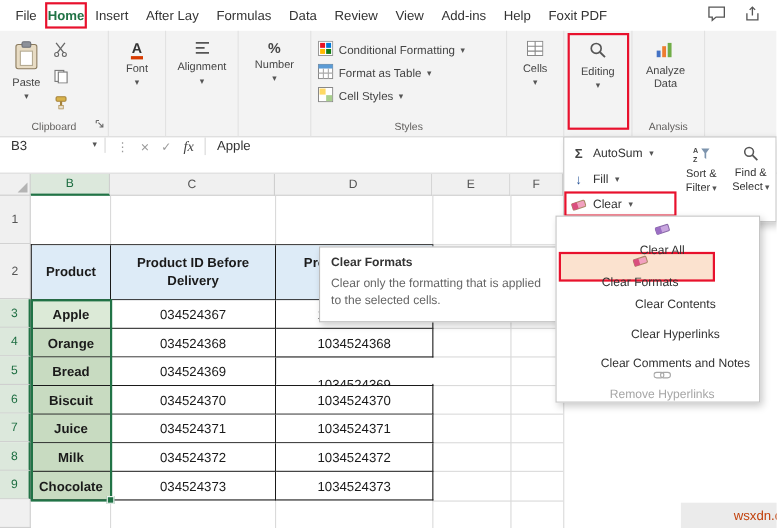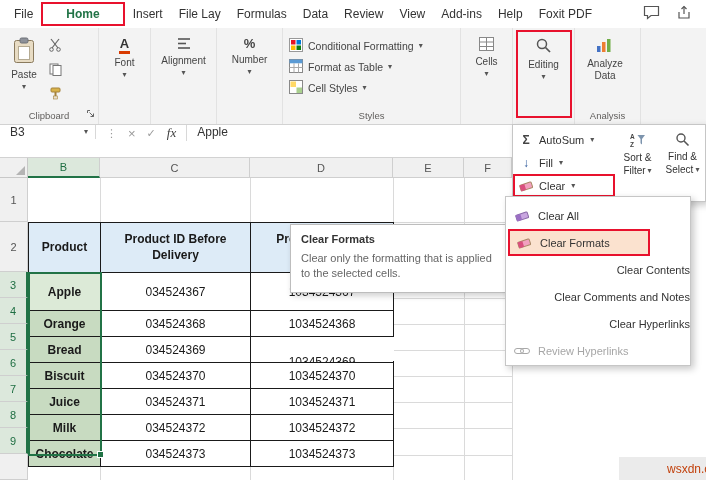--- a/index.html
+++ b/index.html
@@ -2,21 +2,21 @@
 <html><head>
 <meta charset="utf-8">
 <style>
   * { box-sizing: border-box; margin: 0; padding: 0; }
   html,body { width:706px; height:480px; font-family:"Liberation Sans",sans-serif; background:#fff; overflow:hidden; }
   #app { position:relative; width:706px; height:480px; background:#fff; }
 
   
   .tabbar { position:absolute; left:0; top:0; width:706px; height:28px; background:#fff; display:flex; align-items:center; font-size:12px; color:#333; padding-left:6px; }
   .tab { padding:5px 8px; white-space:nowrap; cursor:default; }
-  .tab.active { border:2px solid #e8112d; padding:3px 23px; color:#217346; font-weight:bold;text-align:right; }
+  .tab.active { border:2px solid #e8112d; padding:3px 0; color:#217346; font-weight:bold;text-align:right; }
   .tab-icons { margin-left:auto; display:flex; gap:16px; padding-right:14px; align-items:center; }
 
   
   .ribbon { position:absolute; left:0; top:28px; width:706px; height:97px; background:#f3f3f3; border-bottom:1px solid #d2d2d2; }
   .rg { position:absolute; top:0; height:96px; border-right:1px solid #e2e2e2; }
   .glabel { position:absolute; bottom:3px; left:0; width:100%; text-align:center; font-size:9.5px; color:#605e5c; white-space:nowrap; }
   .bigbtn { display:flex; flex-direction:column; align-items:center; gap:3px; padding-top:9px; font-size:10px; color:#444; height:78px; }
   .chev { font-size:8px; color:#555; line-height:1; }
   .stylebtn { display:flex; align-items:center; gap:5px; height:21px; font-size:10.5px; color:#444; padding-left:6px; white-space:nowrap; }
   .minicol { position:absolute; left:48px; top:10px; display:flex; flex-direction:column; gap:6px; align-items:center; }
@@ -59,38 +59,38 @@
 
   .epanel { position:absolute; left:512px; top:124px; width:194px; height:78px; background:#fff; border:1px solid #c6c6c6; box-shadow:3px 3px 7px rgba(0,0,0,.22); z-index:40; display:flex; }
   .ecol { width:102px; padding-top:3px; }
   .eitem { height:23px; display:flex; align-items:center; gap:6px; padding:0 6px; font-size:11px; color:#333; white-space:nowrap; }
   .eitem .micon { width:14px; display:flex; justify-content:center; }
   .eitem.redbox { border:2px solid #e8112d; padding:0 4px; }
   .ebig { width:45px; display:flex; flex-direction:column; align-items:center; padding-top:7px; gap:1px; font-size:10px; color:#333; text-align:center; line-height:1.2; }
   .ebig .l2 { display:flex; align-items:center; gap:2px; }
 
   .smenu { position:absolute; left:505px; top:196px; width:186px; height:170px; background:#fff; border:1px solid #c6c6c6; box-shadow:3px 3px 7px rgba(0,0,0,.22); z-index:50; padding-top:5px; }
-  .sitem { height:27px; display:flex; align-items:center; font-size:11px; color:#333; padding-left:8px; gap:8px; white-space:nowrap; }
+  .sitem { height:27px; display:flex; align-items:center; font-size:11px; color:#333; padding-left:8px; gap:8px; white-space:nowrap;flex-direction:column; }
   .sitem .sicon { width:16px; display:flex; justify-content:center; }
   .sitem.noicon { padding-left:32px;justify-content:flex-end; }
   .sitem.hl { border:2px solid #e8112d; background:#fbe2cf; width:142px; margin-left:2px; padding-left:6px; }
   .sitem.disabled { color:#a6a6a6; }
 
   .watermark { position:absolute; left:619px; top:457px; width:116px; height:23px; background:#ebebeb; z-index:20; display:flex; align-items:center; justify-content:flex-end; padding-right:8px; font-size:12px; color:#c2410c; }
 </style>
 </head>
 <body>
 
 <div id="app">
 
   <div class="tabbar">
     <span class="tab">File</span>
     <span class="tab active">Home</span>
     <span class="tab">Insert</span>
-    <span class="tab">File Lay</span>
+    <span class="tab">After Lay</span>
     <span class="tab">Formulas</span>
     <span class="tab">Data</span>
     <span class="tab">Review</span>
     <span class="tab">View</span>
     <span class="tab">Add-ins</span>
     <span class="tab">Help</span>
     <span class="tab">Foxit PDF</span>
     <span class="tab-icons">
       <span><svg width="17" height="15">
             <path d="M1.5,1.5 h14 v9 h-7.5 l-3.5,3 v-3 h-3 z" fill="none" stroke="#555" stroke-width="1.2"></path>
@@ -296,21 +296,21 @@
     <div class="gh" style="top:244px;left:393px;width:119px;"></div>
     <div class="gh" style="top:270px;left:393px;width:119px;"></div>
     <div class="gh" style="top:297px;left:393px;width:119px;"></div>
 
     <div class="xtable">
       <div class="trow" style="height:50px;">
         <div class="tcell h" style="width:72px;">Product</div>
         <div class="tcell h" style="width:150px;">Product ID Before Delivery</div>
         <div class="tcell h" style="width:143px;">Product ID After Delivery</div>
       </div>
-      <div class="trow" style="height:38px;">
+      <div class="trow" style="height:26px;">
         <div class="tcell p activecell" style="width:72px;">Apple</div>
         <div class="tcell" style="width:150px;">034524367</div>
         <div class="tcell" style="width:143px;">1034524367</div>
       </div>
       <div class="trow" style="height:26px;">
         <div class="tcell p" style="width:72px;">Orange</div>
         <div class="tcell" style="width:150px;">034524368</div>
         <div class="tcell" style="width:143px;">1034524368</div>
       </div>
       <div class="trow" style="height:26px;">
@@ -418,33 +418,33 @@
               <rect x="1" y="3.5" width="5" height="6" fill="#d94f7e"></rect>
             </g>
           </svg>
         </span>
       <span>Clear Formats</span>
     </div>
     <div class="sitem noicon">
       <span>Clear Contents</span>
     </div>
     <div class="sitem noicon">
+      <span>Clear Hyperlinks</span>
+    </div>
+    <div class="sitem noicon">
       <span>Clear Comments and Notes</span>
-    </div>
-    <div class="sitem noicon">
-      <span>Clear Hyperlinks</span>
     </div>
     <div class="sitem disabled">
       <span class="sicon">
           <svg width="16" height="8">
             <rect x="0.5" y="1.5" width="9" height="5" rx="2.5" fill="none" stroke="#a8a8a8"></rect>
             <rect x="6.5" y="1.5" width="9" height="5" rx="2.5" fill="none" stroke="#a8a8a8"></rect>
           </svg>
         </span>
-      <span>Review Hyperlinks</span>
+      <span>Remove Hyperlinks</span>
     </div>
   </div>
 
   <div class="watermark">
       <span>wsxdn.com</span>
     </div>
 
 </div>
 
 </body></html>

